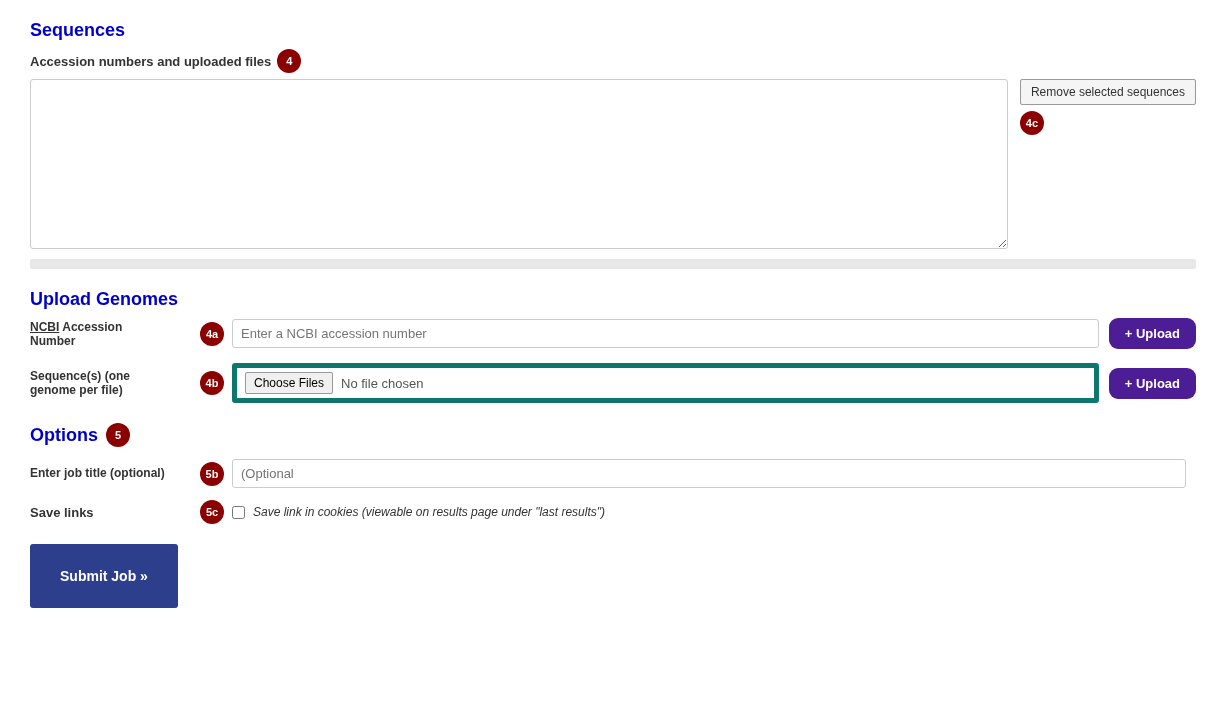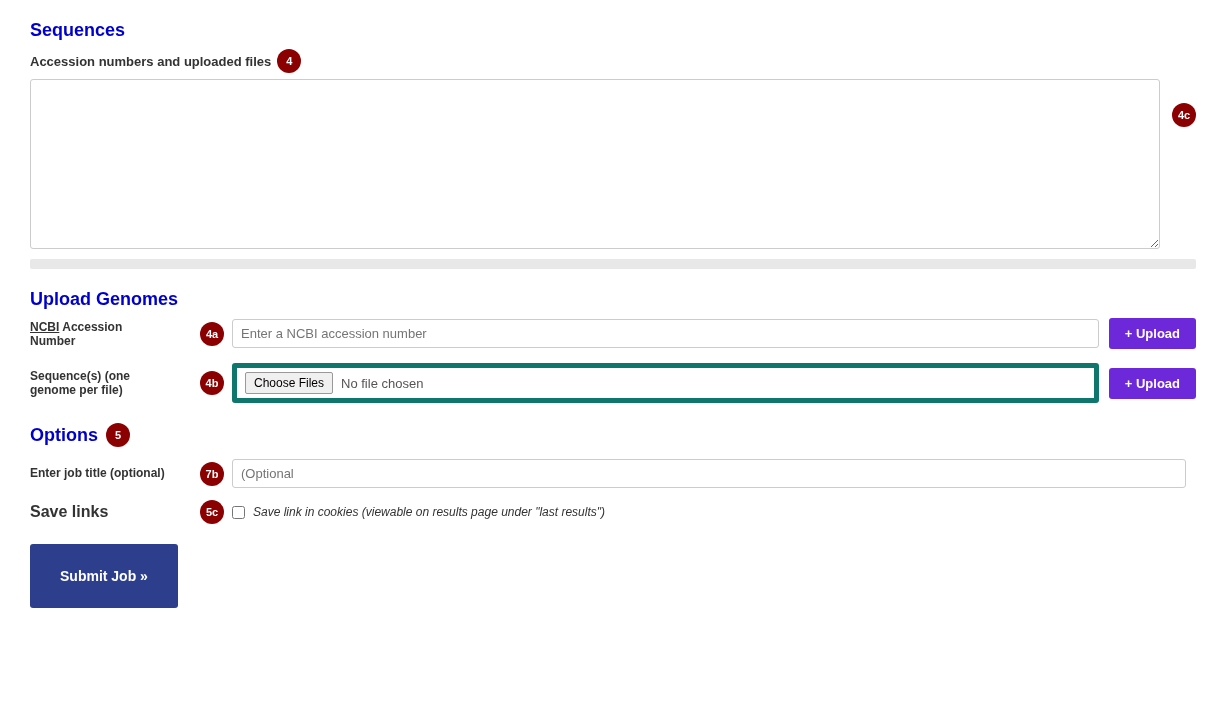--- a/index.html
+++ b/index.html
@@ -124,28 +124,28 @@
       padding: 3px 8px;
       font-size: 12px;
       cursor: pointer;
       border-radius: 2px;
     }
     .file-chosen-text {
       color: #555;
       font-size: 13px;
     }
     .upload-btn {
-      background: #6d28d9;
+      background: #4c1d95;
       color: #fff;
       border: none;
       padding: 8px 16px;
       font-size: 13px;
       font-weight: bold;
       cursor: pointer;
-      border-radius: 3px;
+      border-radius: 9px;
       white-space: nowrap;
       flex-shrink: 0;
     }
     .options-section { margin-bottom: 5px; }
     .options-title-row {
       display: flex;
       align-items: center;
       gap: 8px;
       margin-bottom: 12px;
     }
@@ -164,21 +164,21 @@
       line-height: 1.4;
     }
     .save-links-row {
       display: flex;
       align-items: center;
       margin-bottom: 20px;
     }
     .save-links-label {
       width: 170px;
       font-weight: bold;
-      font-size: 16px;
+      font-size: 13px;
       color: #333;
       flex-shrink: 0;
     }
     .save-links-content {
       display: flex;
       align-items: center;
       gap: 8px;
     }
     .save-links-content label {
       font-size: 12px;
@@ -191,37 +191,37 @@
       border: none;
       padding: 24px 30px;
       font-size: 14px;
       font-weight: bold;
       cursor: pointer;
       border-radius: 3px;
     }
     .badge-4c-wrap {
       display: flex;
       justify-content: flex-end;
-      margin-top: 24px;
     }
   </style>
 </head>
 <body>
 
 <div>
   <h2 class="section-title">Sequences</h2>
 
   <div class="label-row">
     <span>Accession numbers and uploaded files</span>
     <span class="badge">4</span>
   </div>
 
   <div class="sequences-area-row">
     <textarea class="sequences-textarea" style=""></textarea>
     <div class="remove-btn-col">
+      <button class="remove-btn">Remove selected sequences</button>
       <div class="badge-4c-wrap">
         <span class="badge">4c</span>
       </div>
     </div>
   </div>
 </div>
 
 <div class="divider"></div>
 
 <div class="upload-section">
@@ -258,21 +258,21 @@
   <div class="options-title-row">
     <h2 class="section-title" style="margin-bottom:0">Options</h2>
     <span class="badge">5</span>
   </div>
 
 
   <div class="option-field-row">
     <div class="option-label">
       Enter job title (optional)
     </div>
-    <span class="badge badge-inline">7b</span>
+    <span class="badge badge-inline">5b</span>
     <div class="field-input-wrap">
       <input type="text" class="text-input" placeholder="(Optional" style="">
     </div>
   </div>
 
   <div class="save-links-row">
     <div class="save-links-label">
       Save links
     </div>
     <span class="badge badge-inline">5c</span>

